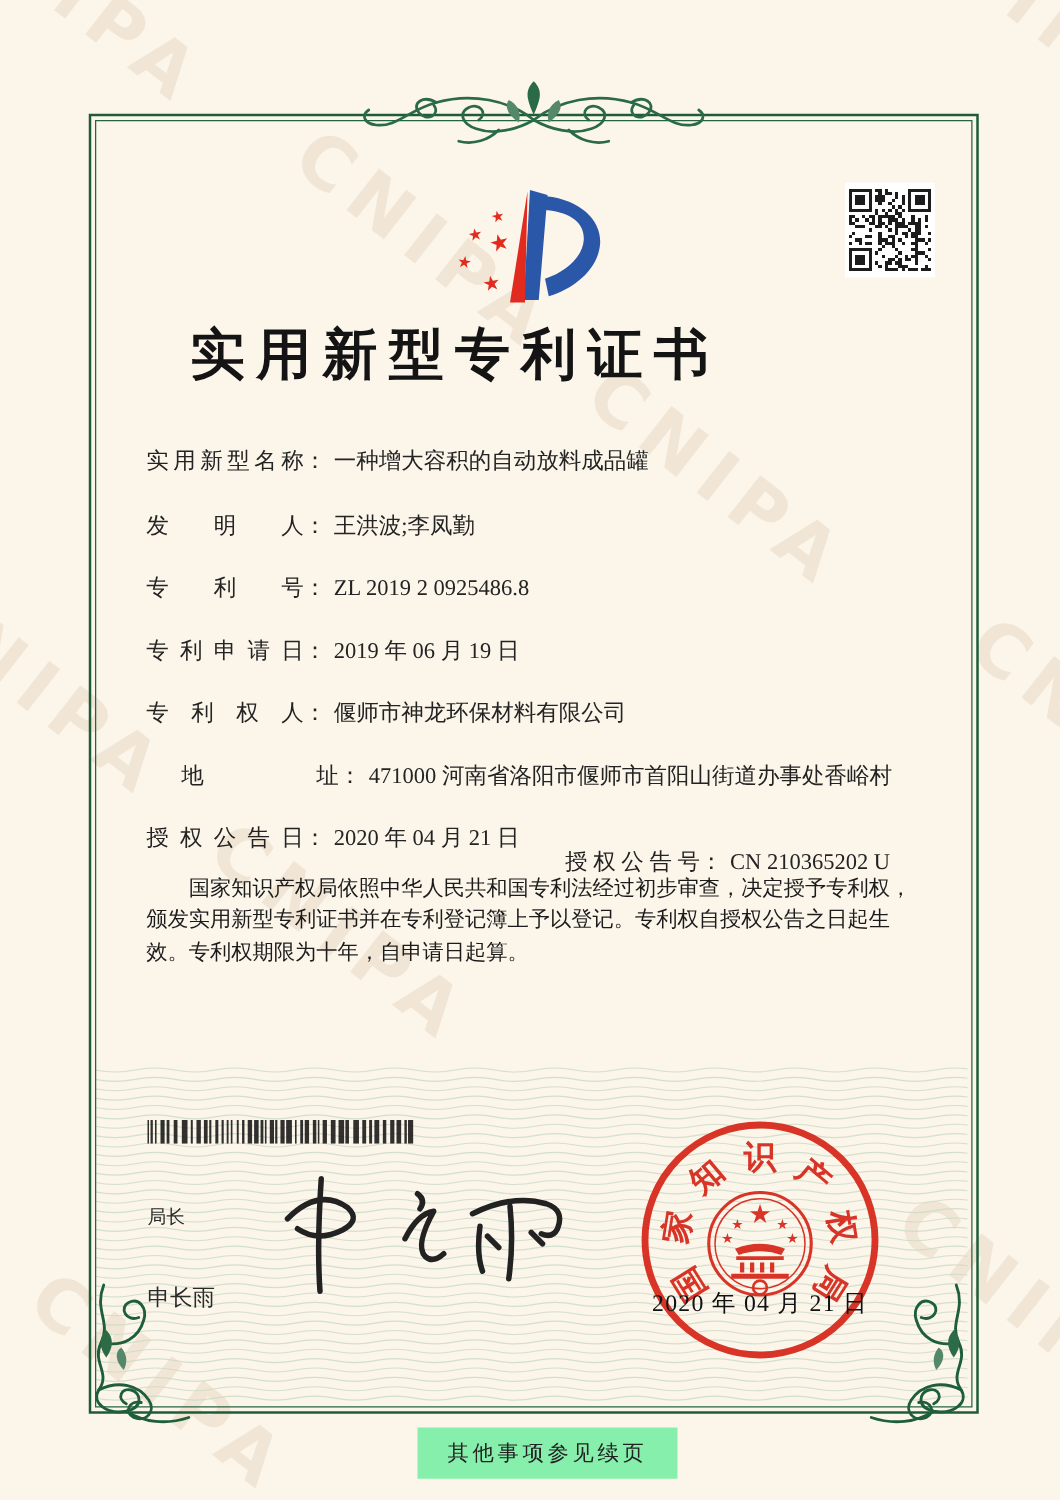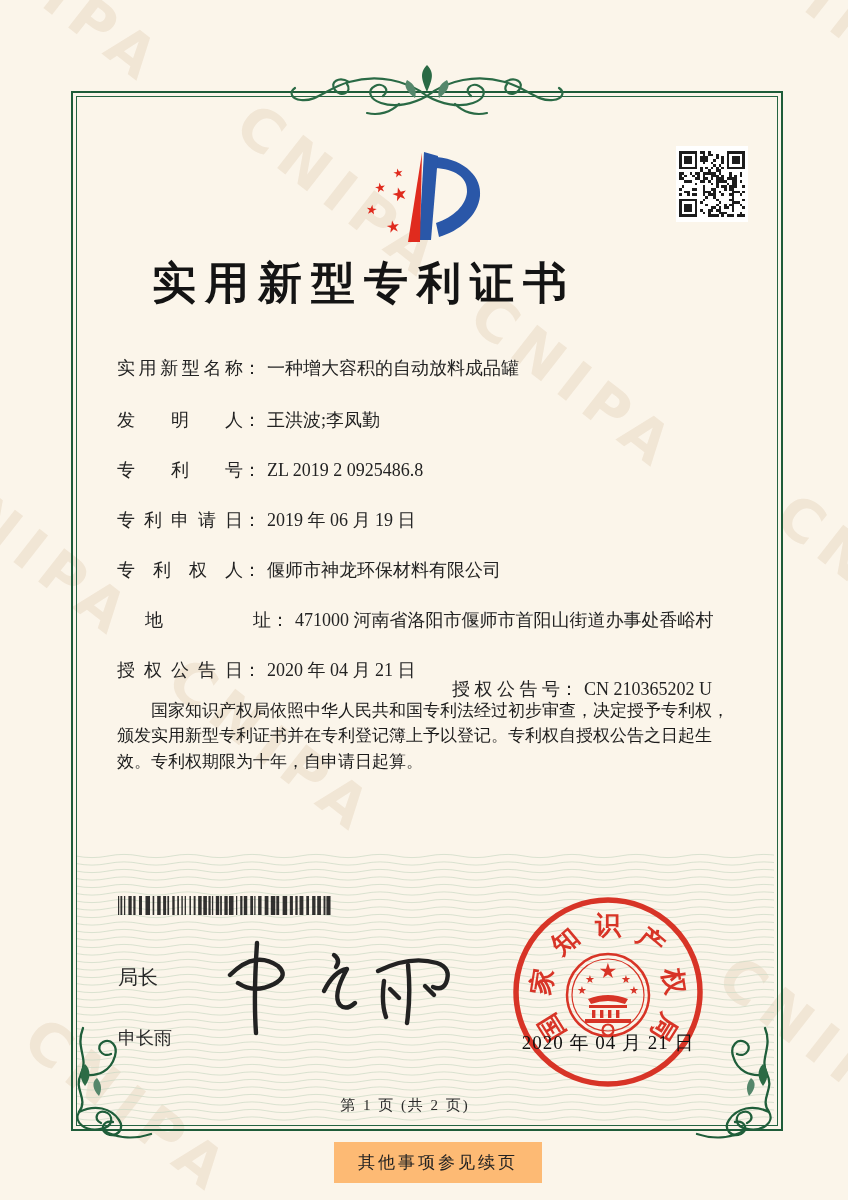--- a/index.html
+++ b/index.html
@@ -24,29 +24,29 @@
   .title{position:absolute;left:0;width:728px;top:254px;text-align:center;font-size:44px;font-weight:bold;
          letter-spacing:9px;color:#141414;}
   .row{position:absolute;left:117px;font-size:18px;white-space:nowrap;color:#232323;}
   .lbl{display:inline-block;width:126px;text-align:justify;text-align-last:justify;vertical-align:bottom;}
   .lbl2{display:inline-block;width:108px;text-align:justify;text-align-last:justify;vertical-align:bottom;margin-top:19px;}
   .val{padding-left:6px;}
   .paras{position:absolute;left:117px;top:698px;width:618px;font-size:17px;line-height:25.4px;
          color:#1b1b1b;}
   .paras p{margin:0;text-indent:2em;}
   .barcode{position:absolute;left:117px;top:896px;}
-  .sig-title{position:absolute;left:118px;top:964px;font-size:20px;font-family:"Liberation Sans","DejaVu Sans",sans-serif;color:#2a2a2a;}
+  .sig-title{position:absolute;left:118px;top:964px;font-size:15px;font-family:"Liberation Sans","DejaVu Sans",sans-serif;color:#2a2a2a;}
   .sig-name{position:absolute;left:118px;top:1026px;font-size:18px;font-family:Liberation Serif, serif;color:#2a2a2a;}
   .signature{position:absolute;left:200px;top:933px;}
   .seal{position:absolute;left:508px;top:892px;opacity:0.94;}
   .seal-date{position:absolute;left:508px;top:1030px;width:200px;text-align:center;font-size:19px;
              letter-spacing:1px;color:#111;z-index:6;}
   .page-num{position:absolute;left:0;width:810px;top:1096px;text-align:center;font-size:15px;
             letter-spacing:2px;color:#2b2b2b;}
-  .cont-note{position:absolute;left:334px;top:1142px;background:#fdba74;padding:9px 24px;font-size:17px;
+  .cont-note{position:absolute;left:334px;top:1142px;background:#86efac;padding:9px 24px;font-size:17px;
              letter-spacing:3px;color:#222;}
 </style>
 </head>
 <body>
 
 <div class="page">
 
   <div class="wm" style="left:-62px;top:-38px;">CNIPA</div>
   <div class="wm" style="left:700px;top:-34px;">CNIPA</div>
   <div class="wm" style="left:218px;top:158px;">CNIPA</div>
@@ -488,16 +488,15 @@
         <rect x="92" y="118" width="3.4" height="8"></rect>
         <rect x="100" y="118" width="3.4" height="8"></rect>
         <rect x="108" y="118" width="3.4" height="8"></rect>
         <rect x="77" y="127" width="46" height="4"></rect>
         <circle cx="100" cy="138" r="5.5" fill="none" stroke="#d6291b" stroke-width="2.2"></circle>
       </g>
     </g>
   </svg>
   <div class="seal-date">2020 年 04 月 21 日</div>
 
-  <div class="page-num">第 1 页 (共 2 页)</div>
   <div class="cont-note">其他事项参见续页</div>
 
 </div>
 
 </body></html>

